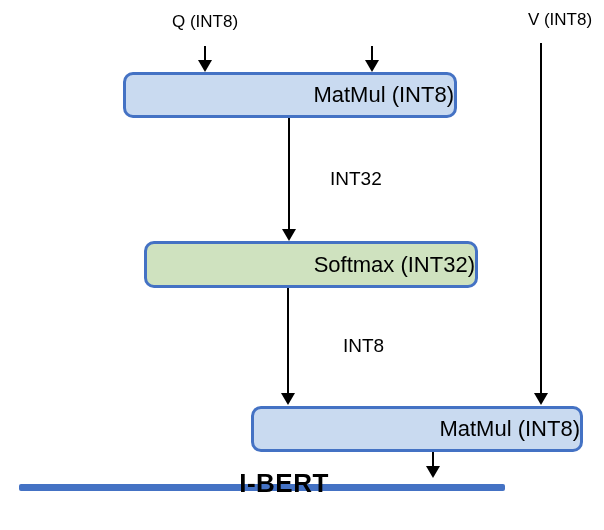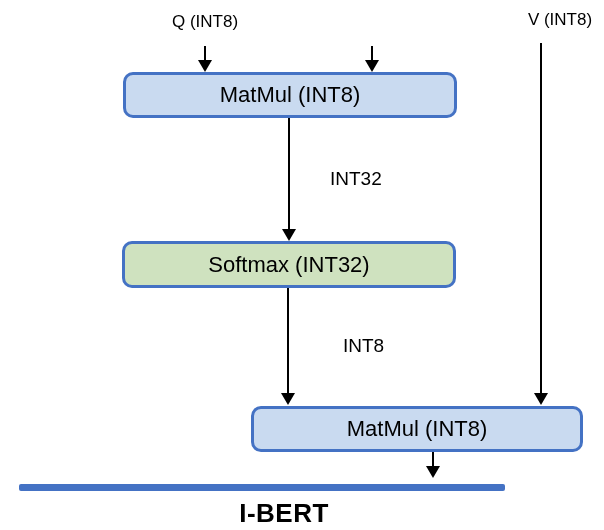--- a/index.html
+++ b/index.html
@@ -19,26 +19,26 @@
     white-space: nowrap;
     color: #000000;
   }
   .box {
     position: absolute;
     box-sizing: border-box;
     border: 3.5px solid #4472c4;
     border-radius: 10px;
     display: flex;
     align-items: center;
-    justify-content: center;
+    justify-content: flex-end;
     font-size: 22px;
     white-space: nowrap;
   }
   .box.matmul { background: #c9daf0; }
-  .box.softmax { background: #cfe2bf; }
+  .box.softmax { background: #cfe2bf; margin-left: 22px; }
   .shaft {
     position: absolute;
     width: 2px;
     background: #000000;
   }
   .head {
     position: absolute;
     width: 0; height: 0;
     border-left: 7px solid transparent;
     border-right: 7px solid transparent;
@@ -57,21 +57,21 @@
     top: 484px;
     width: 486px;
     height: 7px;
     background: #4472c4;
     border-radius: 2px;
   }
   .title {
     position: absolute;
     transform: translateX(-50%);
     left: 284px;
-    top: 498px;
+    top: 468px;
     font-size: 26px;
     font-weight: 600;
     letter-spacing: 0.5px;
     color: #000000;
   }
 </style>
 </head>
 <body>
 
 <div id="canvas">

